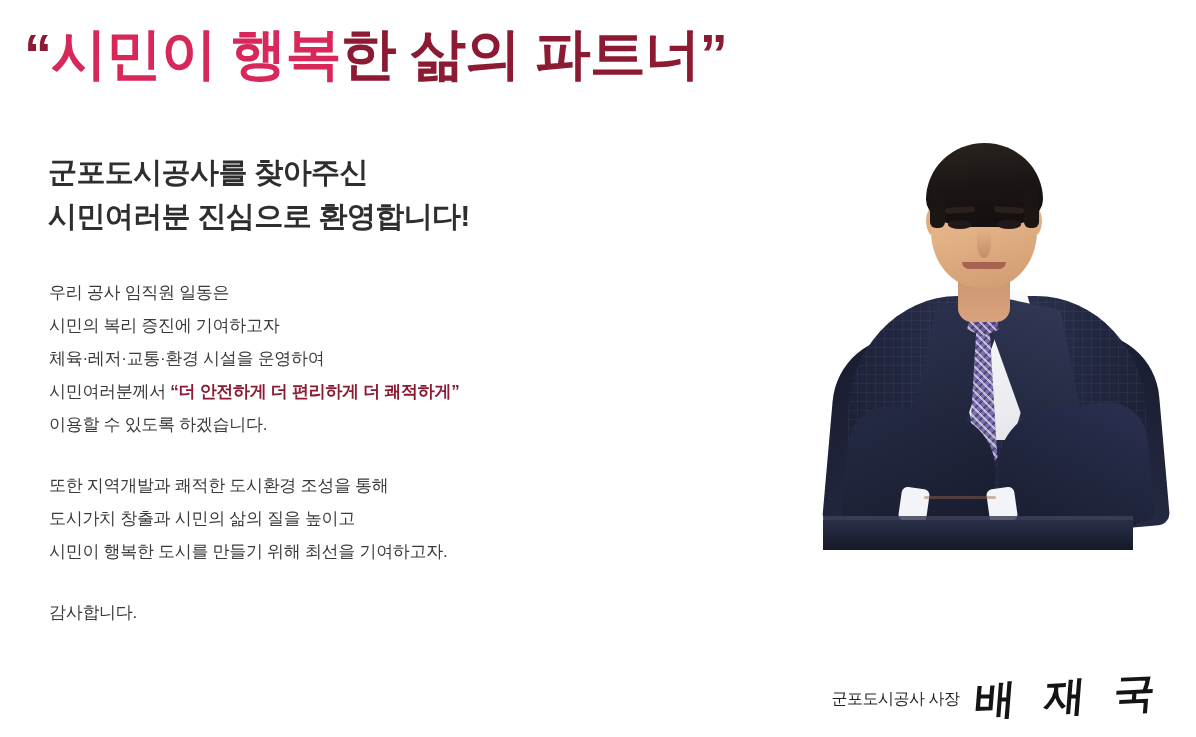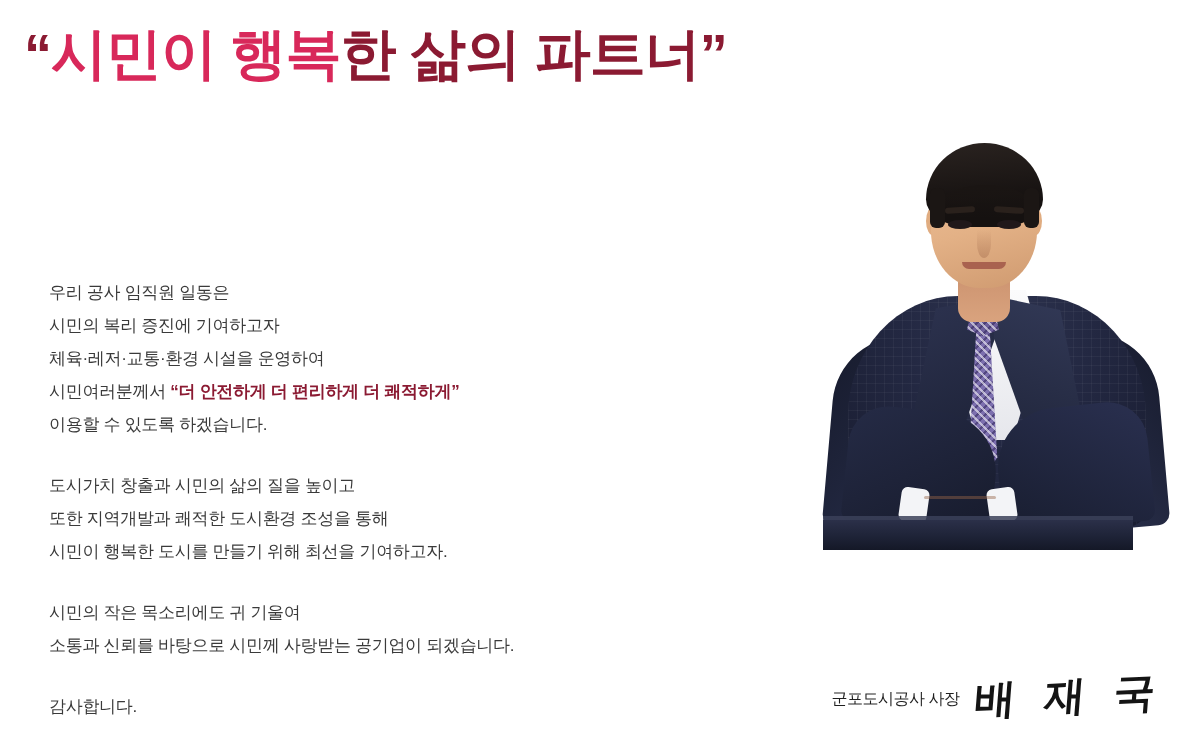--- a/index.html
+++ b/index.html
@@ -330,41 +330,41 @@
 </style>
 </head>
 <body>
 
 <div id="page">
 
   <h1 class="headline">
     <span class="hl-dark">“</span><span class="hl-bright">시민이 행복</span><span class="hl-dark">한 삶의 파트너</span><span class="hl-dark">”</span>
   </h1>
 
+  <h2 class="subheading">
+    <div>군포도시공사를 찾아주신</div>
+    <div>시민여러분 진심으로 환영합니다!</div>
+  </h2>
 
   <div class="body-copy">
 
     <div class="para">
       <div class="para-line">우리 공사 임직원 일동은</div>
       <div class="para-line">시민의 복리 증진에 기여하고자</div>
       <div class="para-line">체육·레저·교통·환경 시설을 운영하여</div>
       <div class="para-line"><span>시민여러분께서 </span><span class="quote-accent">“더 안전하게 더 편리하게 더 쾌적하게”</span></div>
       <div class="para-line">이용할 수 있도록 하겠습니다.</div>
     </div>
 
     <div class="para">
+      <div class="para-line">또한 지역개발과 쾌적한 도시환경 조성을 통해</div>
       <div class="para-line">도시가치 창출과 시민의 삶의 질을 높이고</div>
-      <div class="para-line">또한 지역개발과 쾌적한 도시환경 조성을 통해</div>
       <div class="para-line">시민이 행복한 도시를 만들기 위해 최선을 기여하고자.</div>
     </div>
 
-    <div class="para">
-      <div class="para-line">시민의 작은 목소리에도 귀 기울여</div>
-      <div class="para-line">소통과 신뢰를 바탕으로 시민께 사랑받는 공기업이 되겠습니다.</div>
-    </div>
 
     <div class="para">
       <div class="para-line">감사합니다.</div>
     </div>
 
   </div>
 
   <div class="portrait">
     <div class="photo-stage">
       <div class="shoulder-l"></div>

